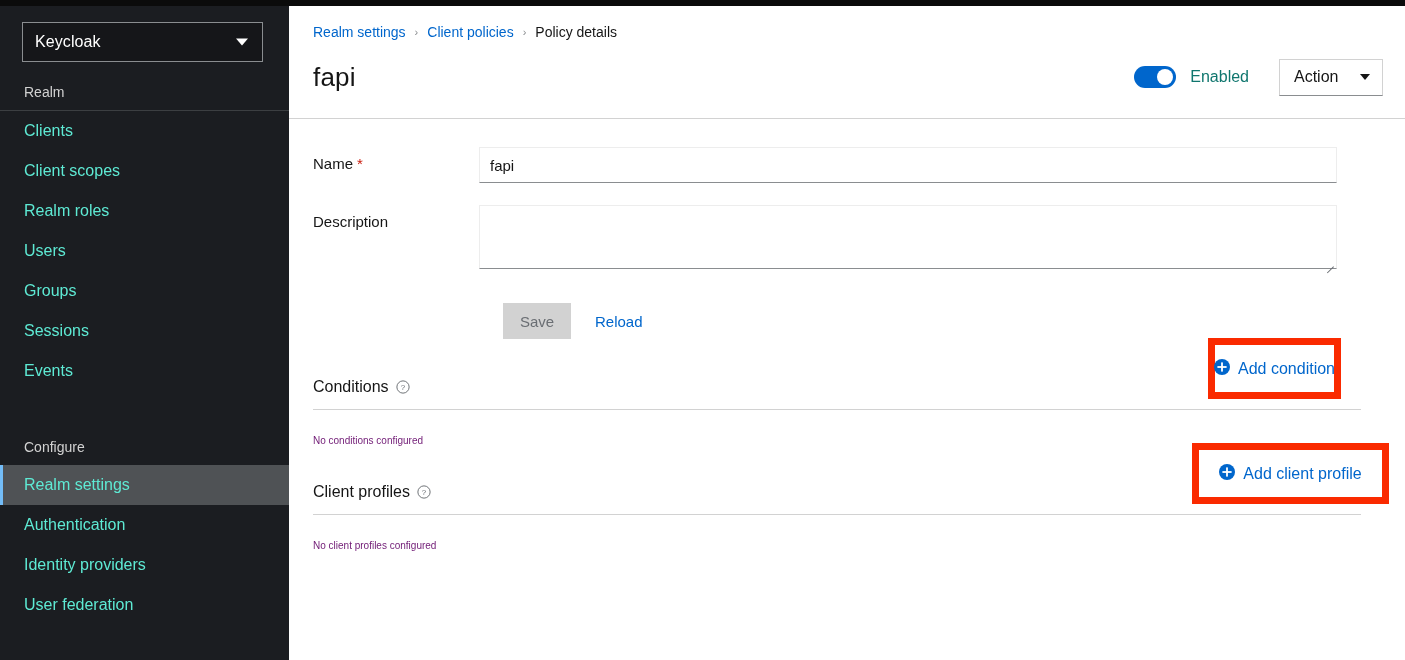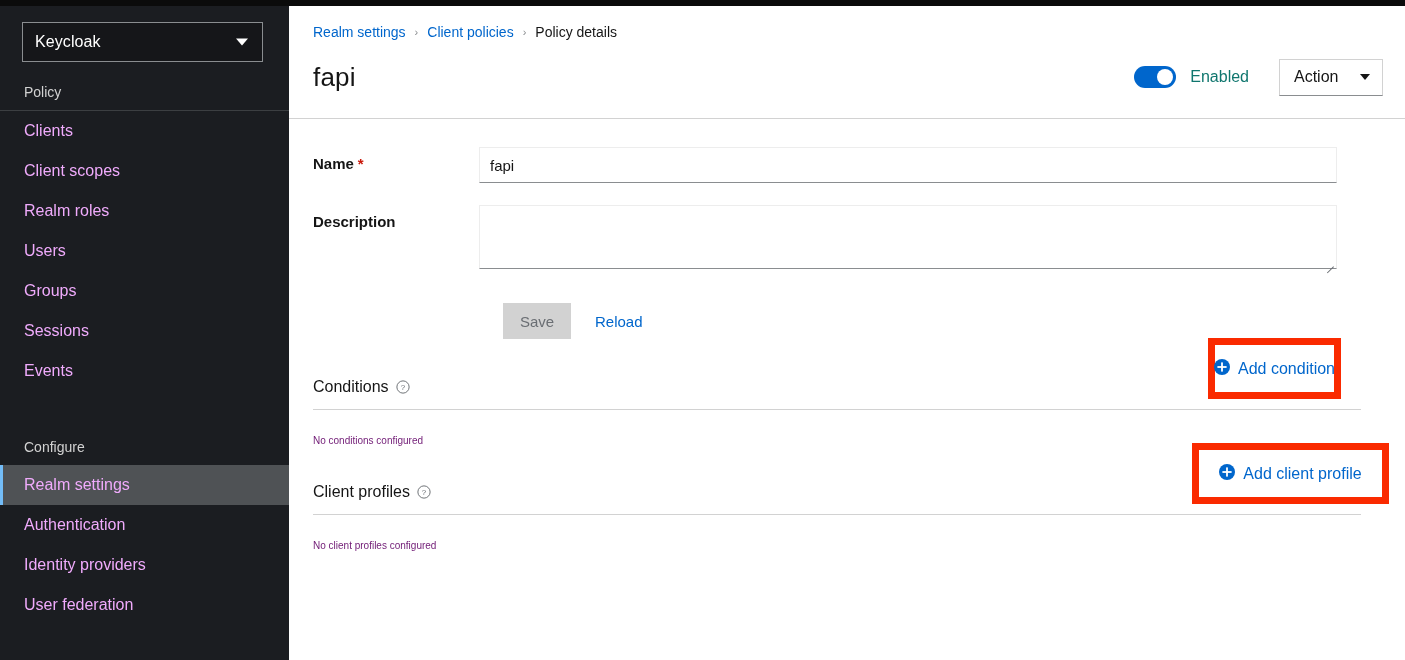--- a/index.html
+++ b/index.html
@@ -51,21 +51,21 @@
   }
   .nav-divider {
     height: 1px; background: #3c3f42; width: 100%;
   }
   .nav-item {
     position: relative;
     height: 40px;
     display: flex; align-items: center;
     padding-left: 24px;
     font-size: 16px;
-    color: #f0abfc;
+    color: #5eead4;
     cursor: pointer;
   }
   .nav-item.active {
     background: #4f5255;
   }
   .nav-item.active::before {
     content: "";
     position: absolute; left: 0; top: 0; bottom: 0; width: 3px;
     background: #73bcf7;
   }
@@ -137,21 +137,21 @@
   .head-rule {
     position: absolute; left: 0; top: 112px;
     width: 1116px; height: 1px; background: #d2d2d2;
   }
 
   
   .form-area { padding: 45px 0 0 24px; }
   .form-row { display: flex; align-items: flex-start; margin-bottom: 22px; }
   .form-label {
     width: 166px; flex: 0 0 166px;
-    font-size: 15px; font-weight: bold; color: #151515;
+    font-size: 15px; font-weight: normal; color: #151515;
     padding-top: 8px;
   }
   .req-star { color: #c9190b; margin-left: 4px; font-size: 15px; }
 
   .text-input {
     width: 858px; height: 36px;
     border: 1px solid #ededed;
     border-bottom: 1px solid #8a8d90;
     background: #ffffff;
     font-family: "Liberation Sans", sans-serif;
@@ -248,21 +248,21 @@
 
   <nav class="sidebar">
 
     <div class="realm-select-wrap">
       <div class="realm-select">
         <span class="realm-name">Keycloak</span>
         <span class="caret-down"></span>
       </div>
     </div>
 
-    <div class="nav-group-title">Policy</div>
+    <div class="nav-group-title">Realm</div>
     <div class="nav-divider"></div>
     <div class="nav-item">
       <span>Clients</span>
     </div>
     <div class="nav-item">
       <span>Client scopes</span>
     </div>
     <div class="nav-item">
       <span>Realm roles</span>
     </div>

